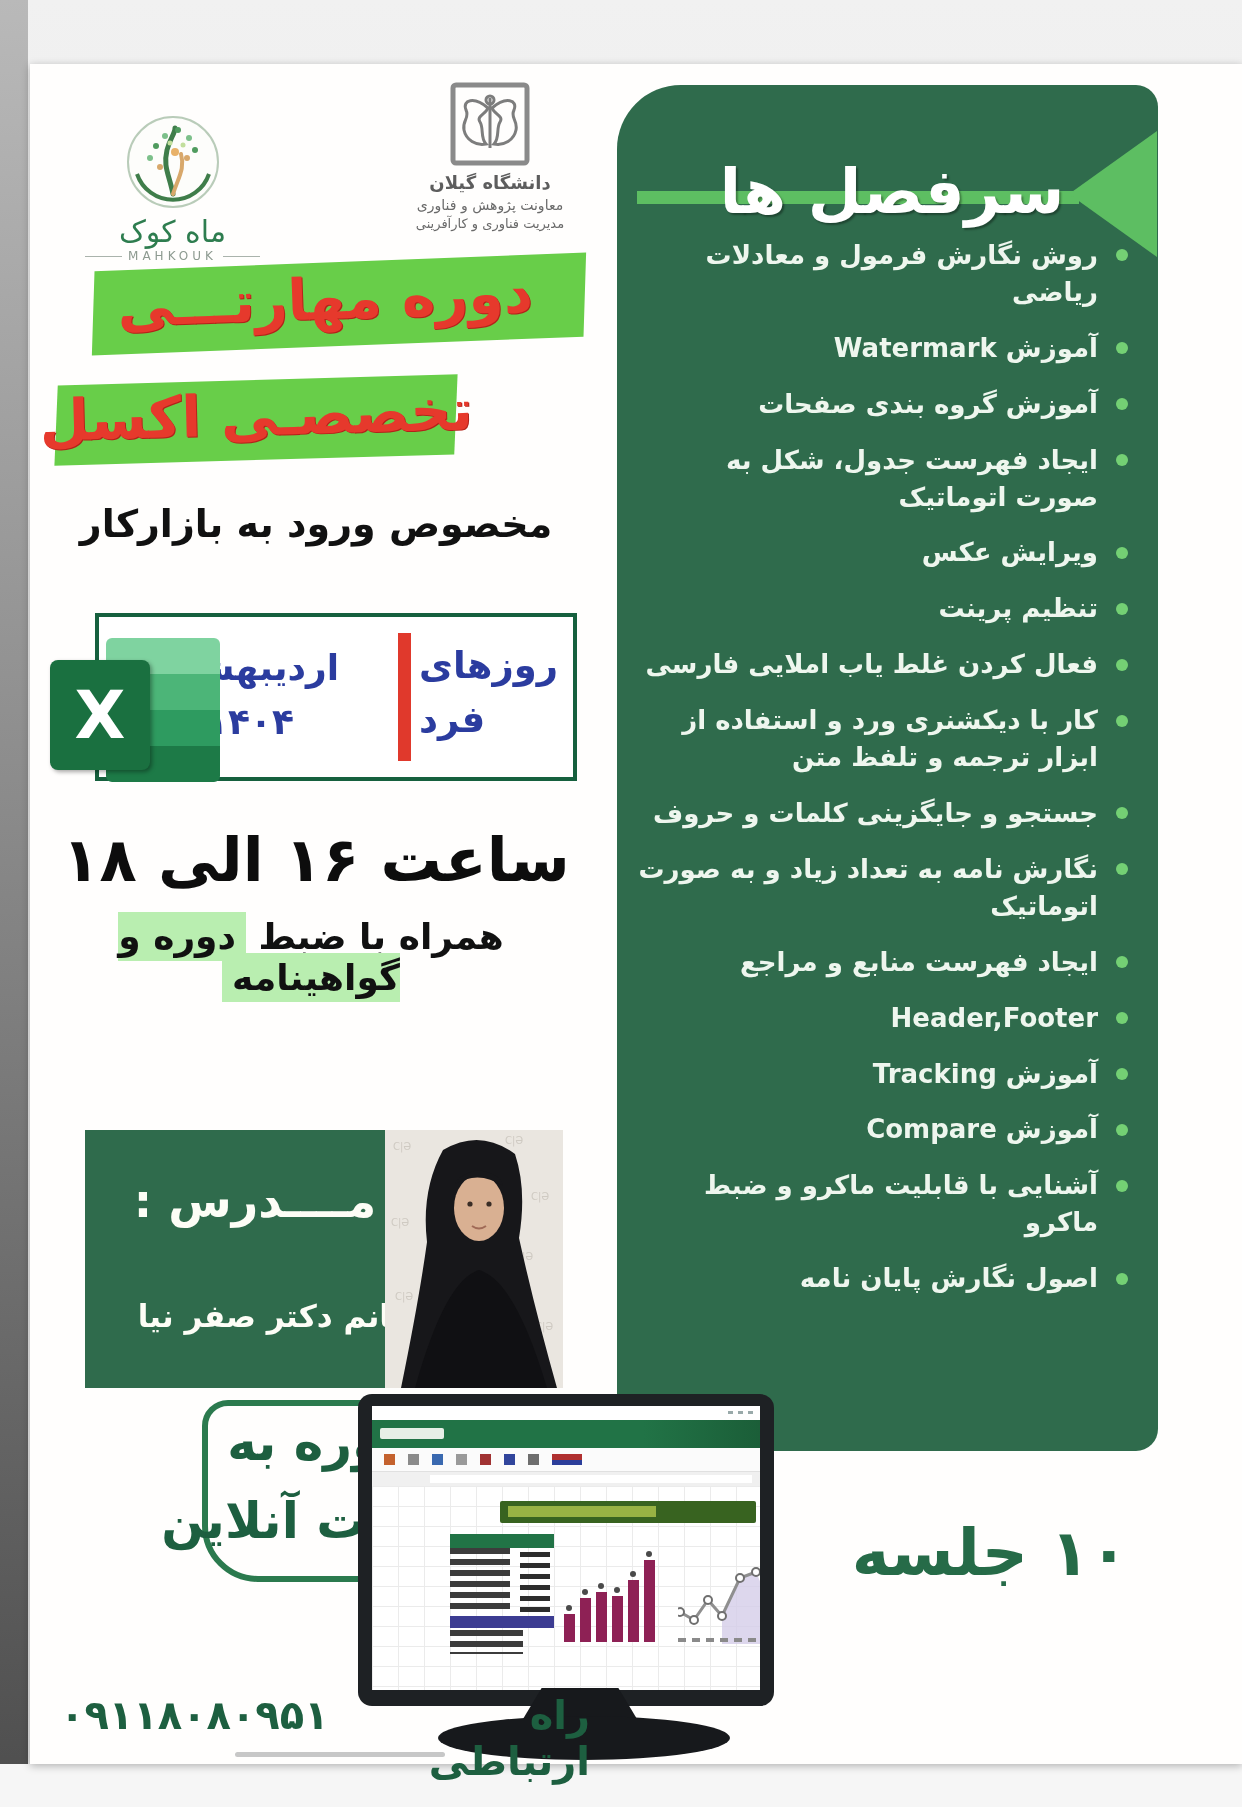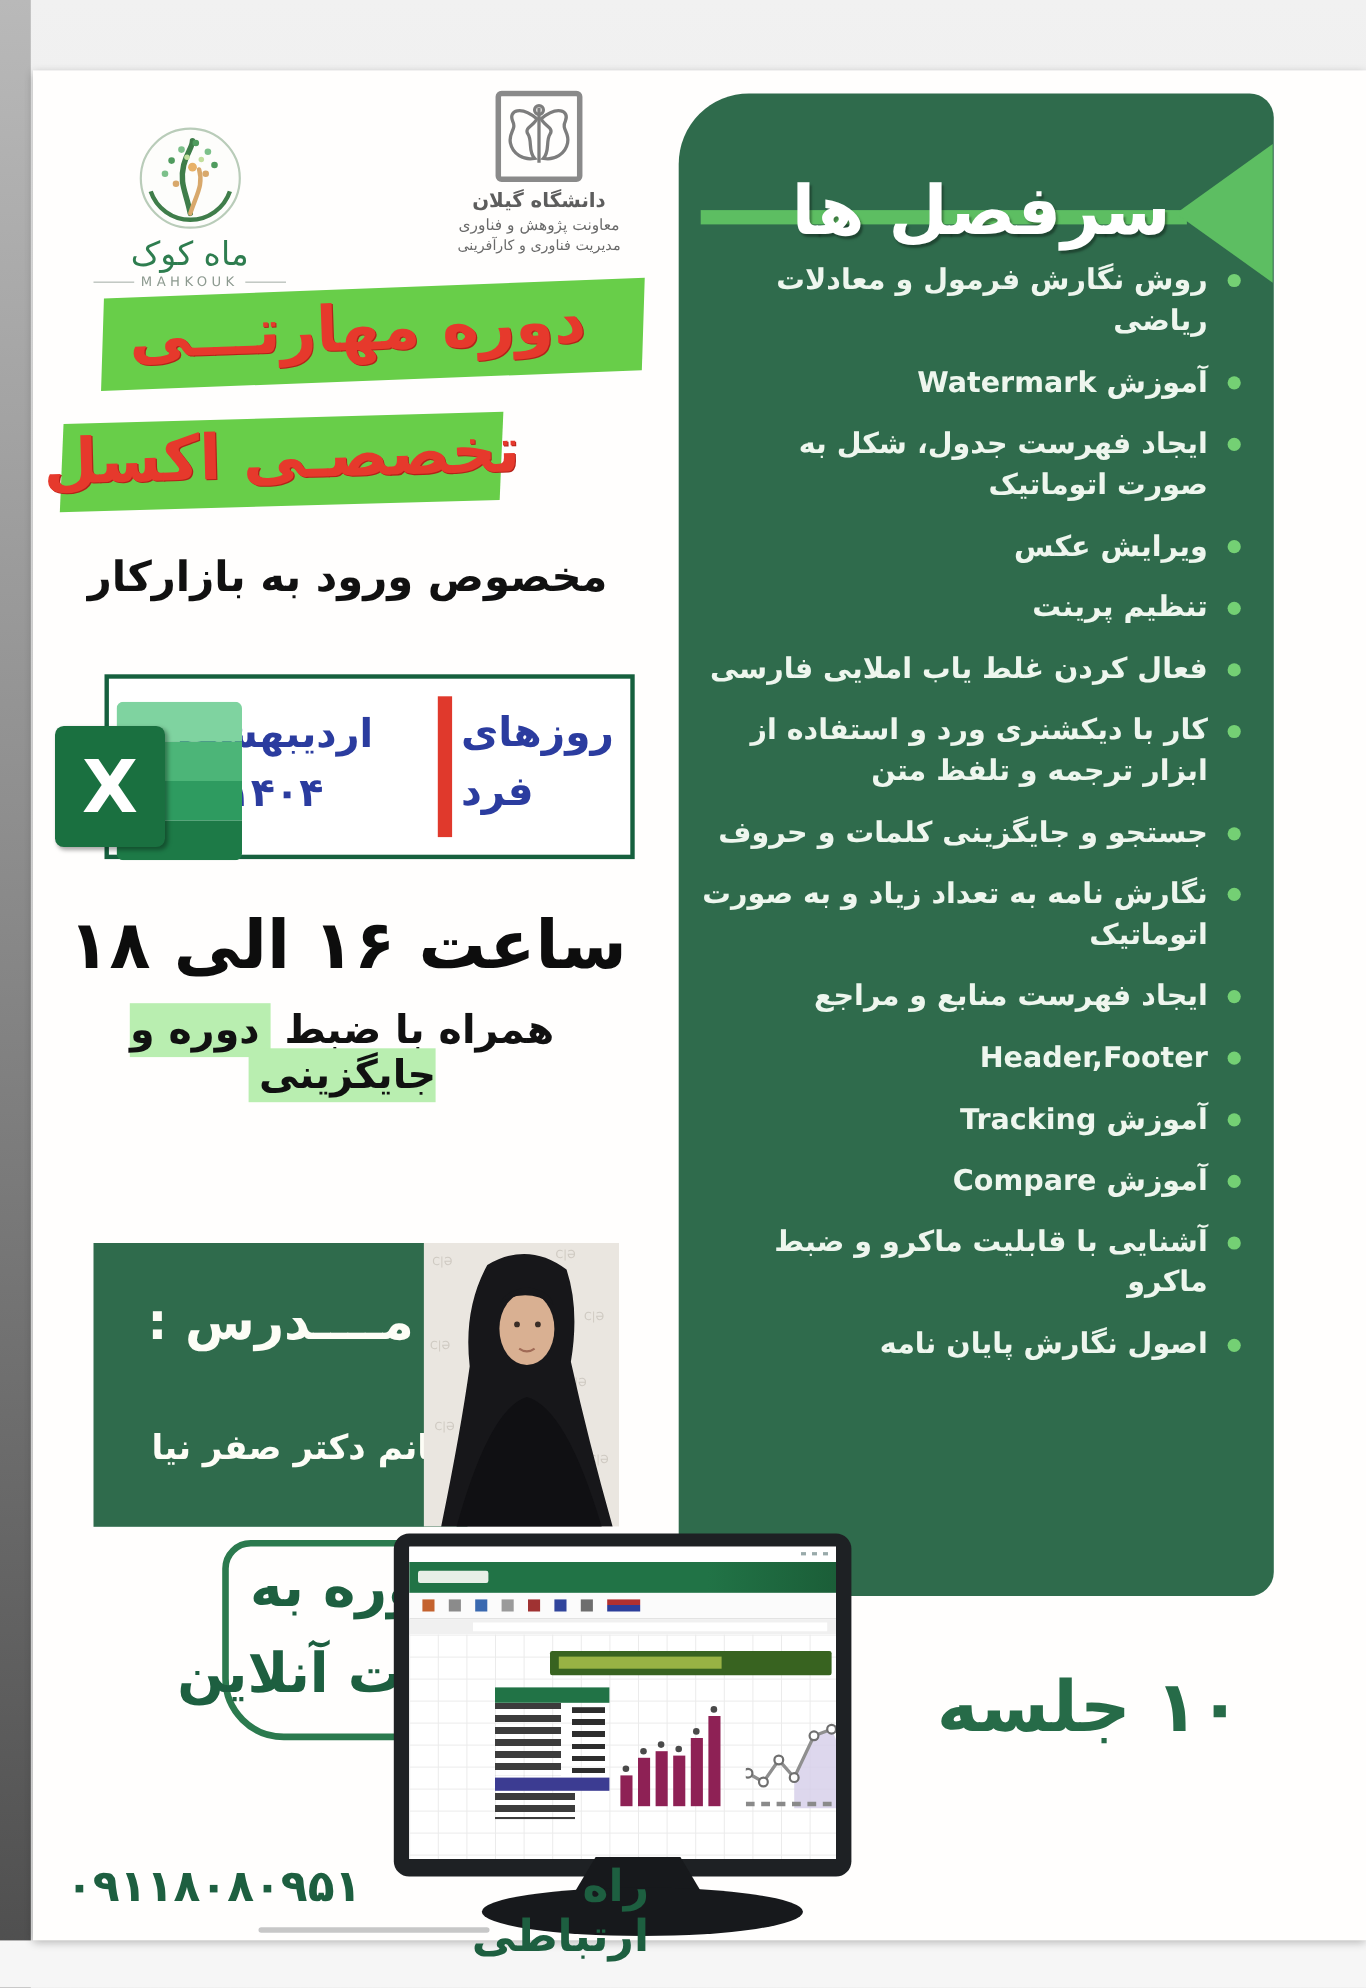--- a/index.html
+++ b/index.html
@@ -223,21 +223,21 @@
         <div class="s3"></div>
         <div class="s4"></div>
     </div>
     <div class="front">X</div>
   </div>
 
   <div class="time" dir="rtl">ساعت ۱۶ الی ۱۸</div>
 
   <div class="note" dir="rtl">
     <span>همراه با ضبط</span>
-    <span class="hl">دوره و جایگزینی</span>
+    <span class="hl">دوره و گواهینامه</span>
   </div>
 
   <div class="inst-box">
     <div class="label" dir="rtl">مــــدرس :</div>
     <div class="name" dir="rtl">خانم دکتر صفر نیا</div>
   </div>
   <div class="photo">
     <svg width="178" height="258" viewBox="0 0 178 258">
       <rect width="178" height="258" fill="#eae6e0"></rect>
       <g fill="#cfcac2" font-size="10" font-family="DejaVu Sans">
@@ -333,20 +333,21 @@
 
   <div class="sessions" dir="rtl">۱۰ جلسه</div>
 
   <div class="panel">
     <div class="arrow-shaft"></div>
     <div class="arrow-head"></div>
     <div class="panel-title" dir="rtl">سرفصل ها</div>
     <ul class="topics" dir="rtl">
       <li>روش نگارش فرمول و معادلات ریاضی</li>
       <li>آموزش Watermark</li>
+      <li>آموزش گروه بندی صفحات</li>
       <li>ایجاد فهرست جدول، شکل به صورت اتوماتیک</li>
       <li>ویرایش عکس</li>
       <li>تنظیم پرینت</li>
       <li>فعال کردن غلط یاب املایی فارسی</li>
       <li>کار با دیکشنری ورد و استفاده از ابزار ترجمه و تلفظ متن</li>
       <li>جستجو و جایگزینی کلمات و حروف</li>
       <li>نگارش نامه به تعداد زیاد و به صورت اتوماتیک</li>
       <li>ایجاد فهرست منابع و مراجع</li>
       <li>Header,Footer</li>
       <li>آموزش Tracking</li>

